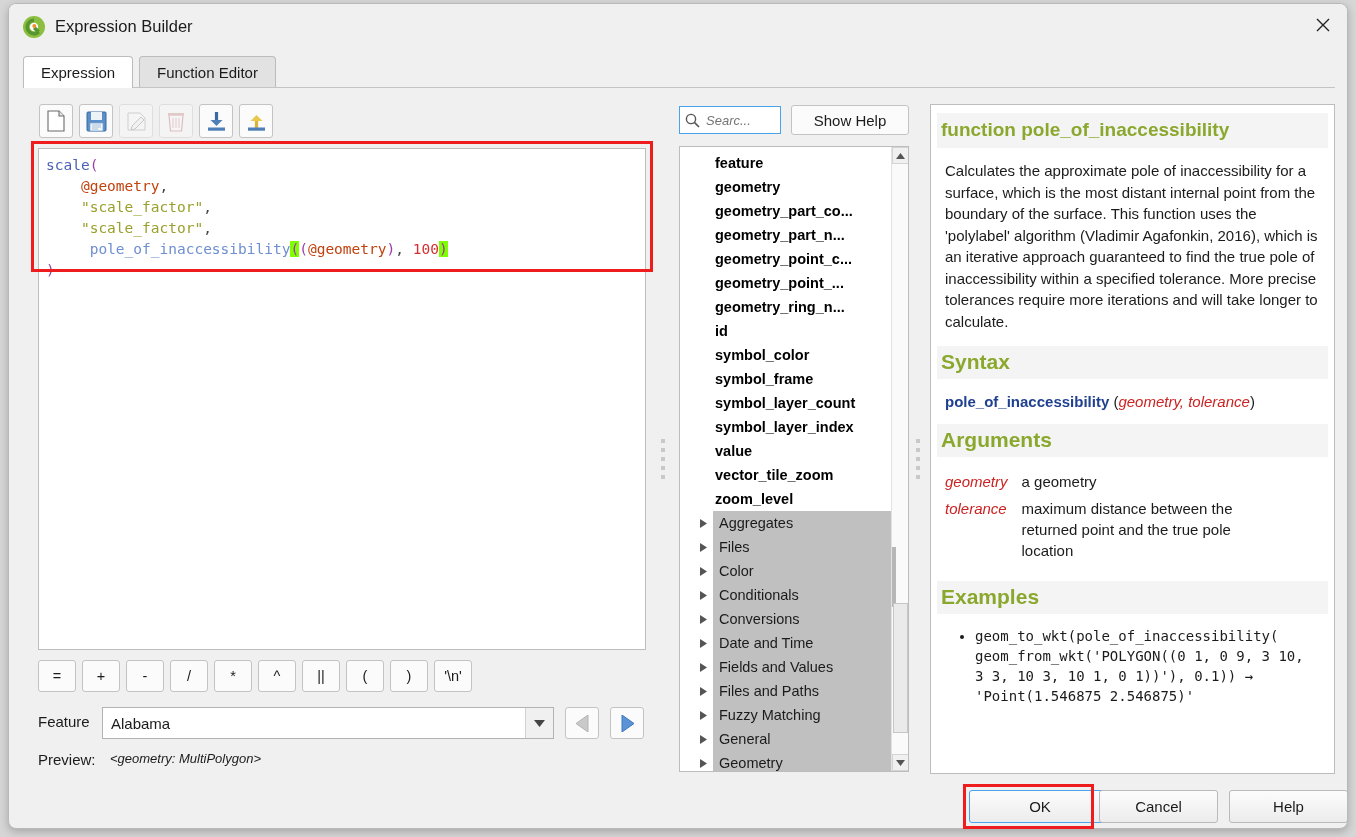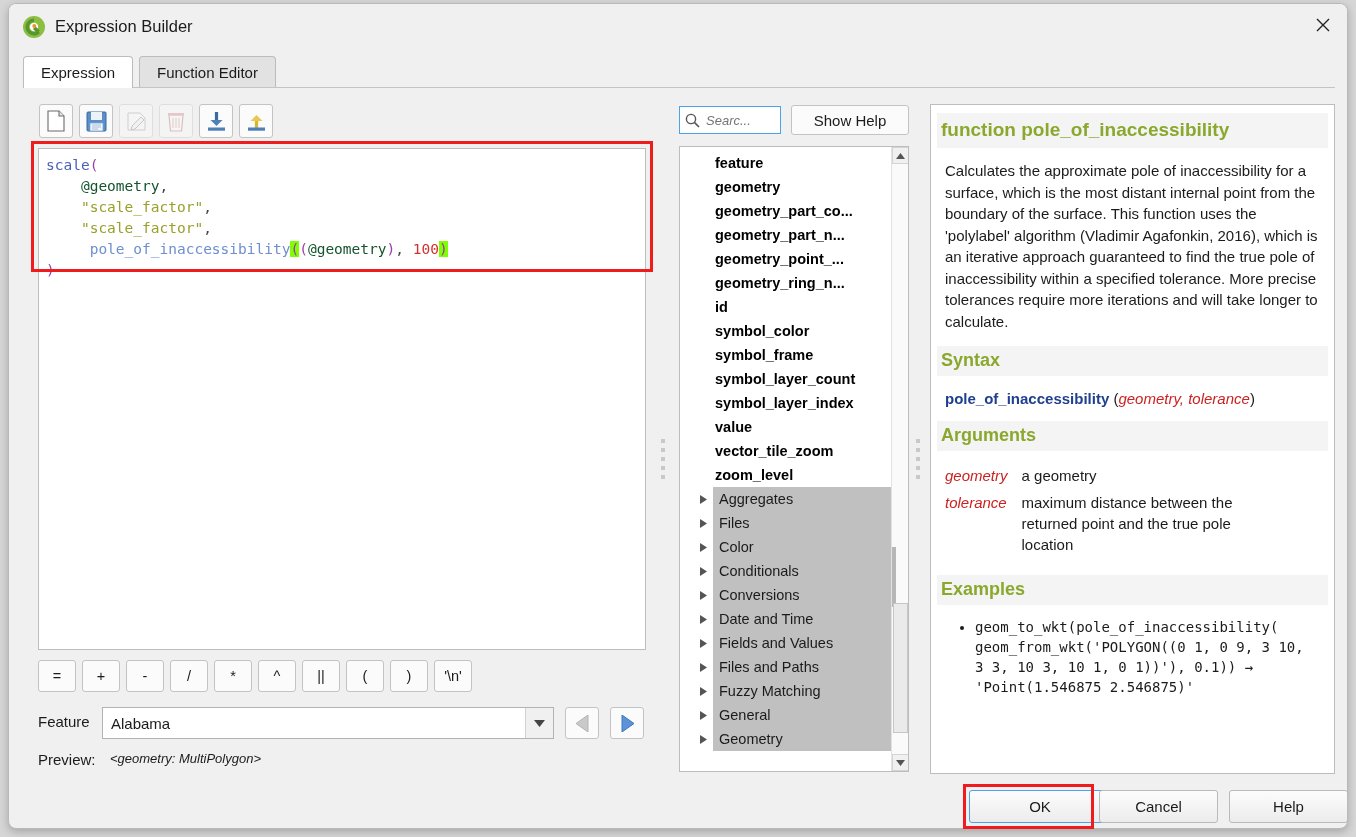--- a/index.html
+++ b/index.html
@@ -96,21 +96,21 @@
     font-family: "DejaVu Sans Mono", monospace;
     font-size: 14.5px;
     line-height: 21px;
     white-space: pre;
     color: #333;
     overflow: hidden;
   }
   .tok-fn      { color: #4a5fb5; }
   .tok-fn2     { color: #6e8fd0; }
   .tok-paren   { color: #9b3ea8; }
-  .tok-var     { color: #14532d; }
+  .tok-var     { color: #c2410c; }
   .tok-str     { color: #9aa02c; }
   .tok-num     { color: #d62f2f; }
   .tok-punc    { color: #444; }
   .tok-match   { background: #7fff00; color: #9b3ea8; }
 
   #op-row {
     position: absolute; left: 29px; top: 656px;
     display: flex; gap: 6px;
   }
   .opbtn {
@@ -278,21 +278,21 @@
   .help-h1 {
     background: #f4f4f4;
     color: #8ba82e;
     font-size: 19px; font-weight: bold;
     padding: 6px 4px 7px 4px;
     margin: 8px -8px 0 -8px;
   }
   .help-h2 {
     background: #f4f4f4;
     color: #8ba82e;
-    font-size: 18px; font-weight: bold;
+    font-size: 21px; font-weight: bold;
     padding: 4px 4px 5px 4px;
     margin: 14px -8px 0 -8px;
   }
   .help-body {
     font-size: 15px; color: #1b1b1b;
     line-height: 21.5px;
     margin-top: 12px;
   }
   .syntax-line {
     margin-top: 14px; font-size: 15px;
@@ -503,20 +503,21 @@
   <div id="show-help-btn">
     <span>Show Help</span>
   </div>
 
   <div id="func-list">
     <div id="func-scroll">
         <div class="fitem leaf">feature</div>
         <div class="fitem leaf">geometry</div>
         <div class="fitem leaf">geometry_part_co...</div>
         <div class="fitem leaf">geometry_part_n...</div>
+        <div class="fitem leaf">geometry_point_c...</div>
         <div class="fitem leaf">geometry_point_...</div>
         <div class="fitem leaf">geometry_ring_n...</div>
         <div class="fitem leaf">id</div>
         <div class="fitem leaf">symbol_color</div>
         <div class="fitem leaf">symbol_frame</div>
         <div class="fitem leaf">symbol_layer_count</div>
         <div class="fitem leaf">symbol_layer_index</div>
         <div class="fitem leaf">value</div>
         <div class="fitem leaf">vector_tile_zoom</div>
         <div class="fitem leaf">zoom_level</div>

